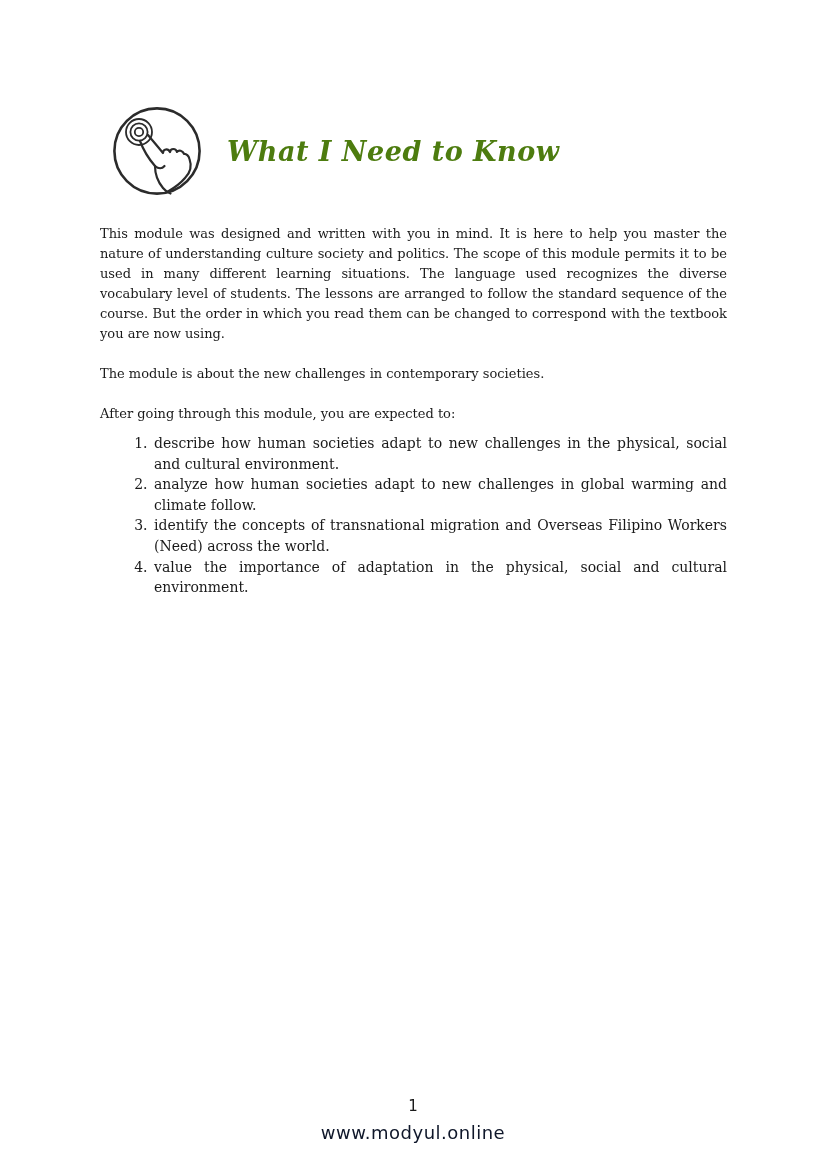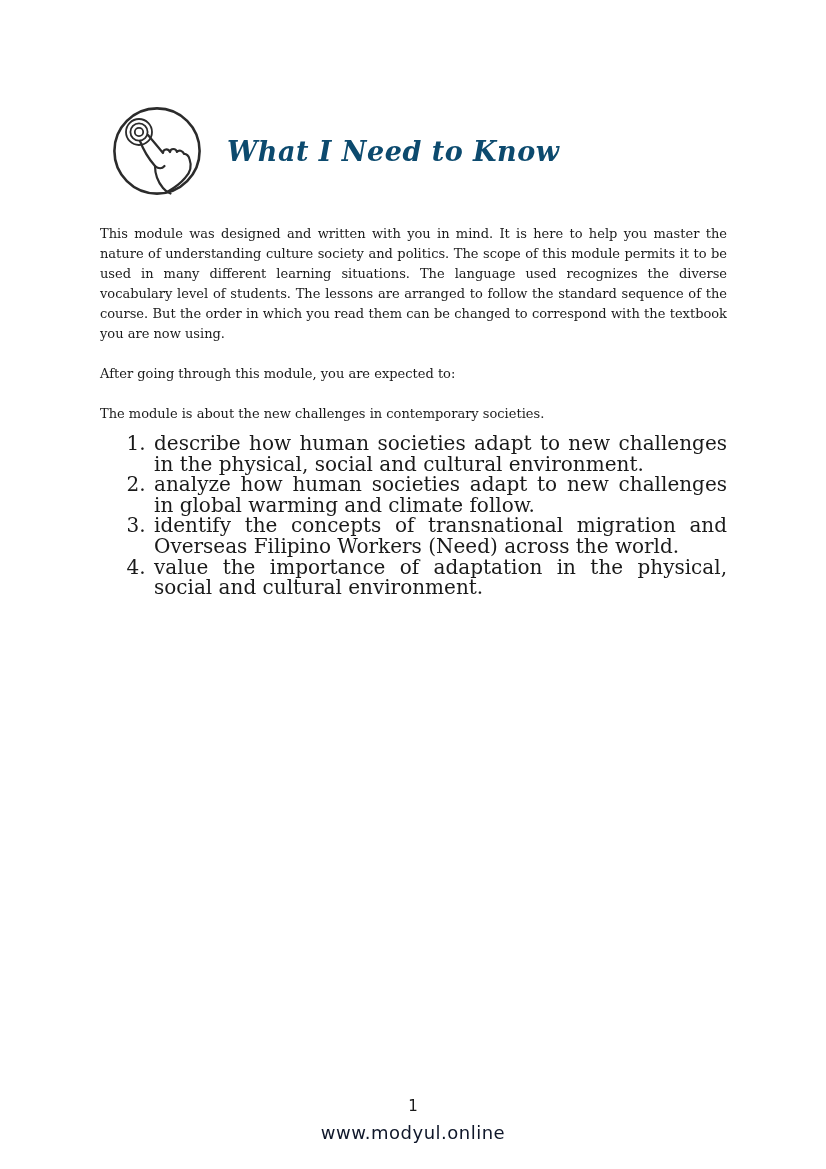--- a/index.html
+++ b/index.html
@@ -27,40 +27,40 @@
     flex: 0 0 auto;
   }
   .icon-wrap svg { display: block; width: 90px; height: 90px; }
   .page-title {
     margin-left: 25px;
     font-family: "DejaVu Serif", serif;
     font-size: 27px;
     font-weight: bold;
     font-style: italic;
     letter-spacing: 0.5px;
-    color: #0c4a6e;
+    color: #4d7c0f;
     white-space: nowrap;
   }
   .content {
     position: absolute;
     top: 224px;
     left: 100px;
     width: 627px;
   }
   .content p {
     font-size: 13px;
     line-height: 20px;
     text-align: justify;
     text-justify: inter-word;
   }
   .content p + p { margin-top: 20px; }
   .objectives-list {
     margin-top: 9px;
     padding-left: 52px;
-    font-size: 20px;
+    font-size: 14px;
     line-height: 20.6px;
   }
   .objectives-list li {
     text-align: justify;
     text-justify: inter-word;
     padding-left: 2px;
   }
   .page-number {
     position: absolute;
     top: 1097px;
@@ -98,22 +98,22 @@
         <path stroke-width="2.2" d="M36 29 C41 35 47 42 51 47 C51 43 56 42 58 46 C58.5 42 64 42 65 46 C66.5 43.5 71 44.5 72 48 C74 47.5 77 50 77.5 53 C80 60 78 67 73 72 C68 78 62 82 56 85.5"></path>
         <path stroke-width="2.2" d="M28 35 C31 43 36 52 43 60 C43 68 46 76 51 82 C53 84.5 55.5 86.5 58.5 87.5"></path>
         <path stroke-width="2.2" d="M43 60 C46.5 63 50 63 52.5 60"></path>
       </svg>
     </div>
     <h1 class="page-title">What I Need to Know</h1>
   </header>
 
   <main class="content">
     <p>This module was designed and written with you in mind. It is here to help you master the nature of understanding culture society and politics. The scope of this module permits it to be used in many different learning situations. The language used recognizes the diverse vocabulary level of students. The lessons are arranged to follow the standard sequence of the course. But the order in which you read them can be changed to correspond with the textbook you are now using.</p>
+    <p>The module is about the new challenges in contemporary societies.</p>
     <p>After going through this module, you are expected to:</p>
-    <p>The module is about the new challenges in contemporary societies.</p>
     <ol class="objectives-list">
       <li>describe how human societies adapt to new challenges in the physical, social and cultural environment.</li>
       <li>analyze how human societies adapt to new challenges in global warming and climate follow.</li>
       <li>identify the concepts of transnational migration and Overseas Filipino Workers (Need) across the world.</li>
       <li>value the importance of adaptation in the physical, social and cultural environment.</li>
     </ol>
   </main>
 
   <div class="page-number">1</div>
   <div class="watermark">www.modyul.online</div>

